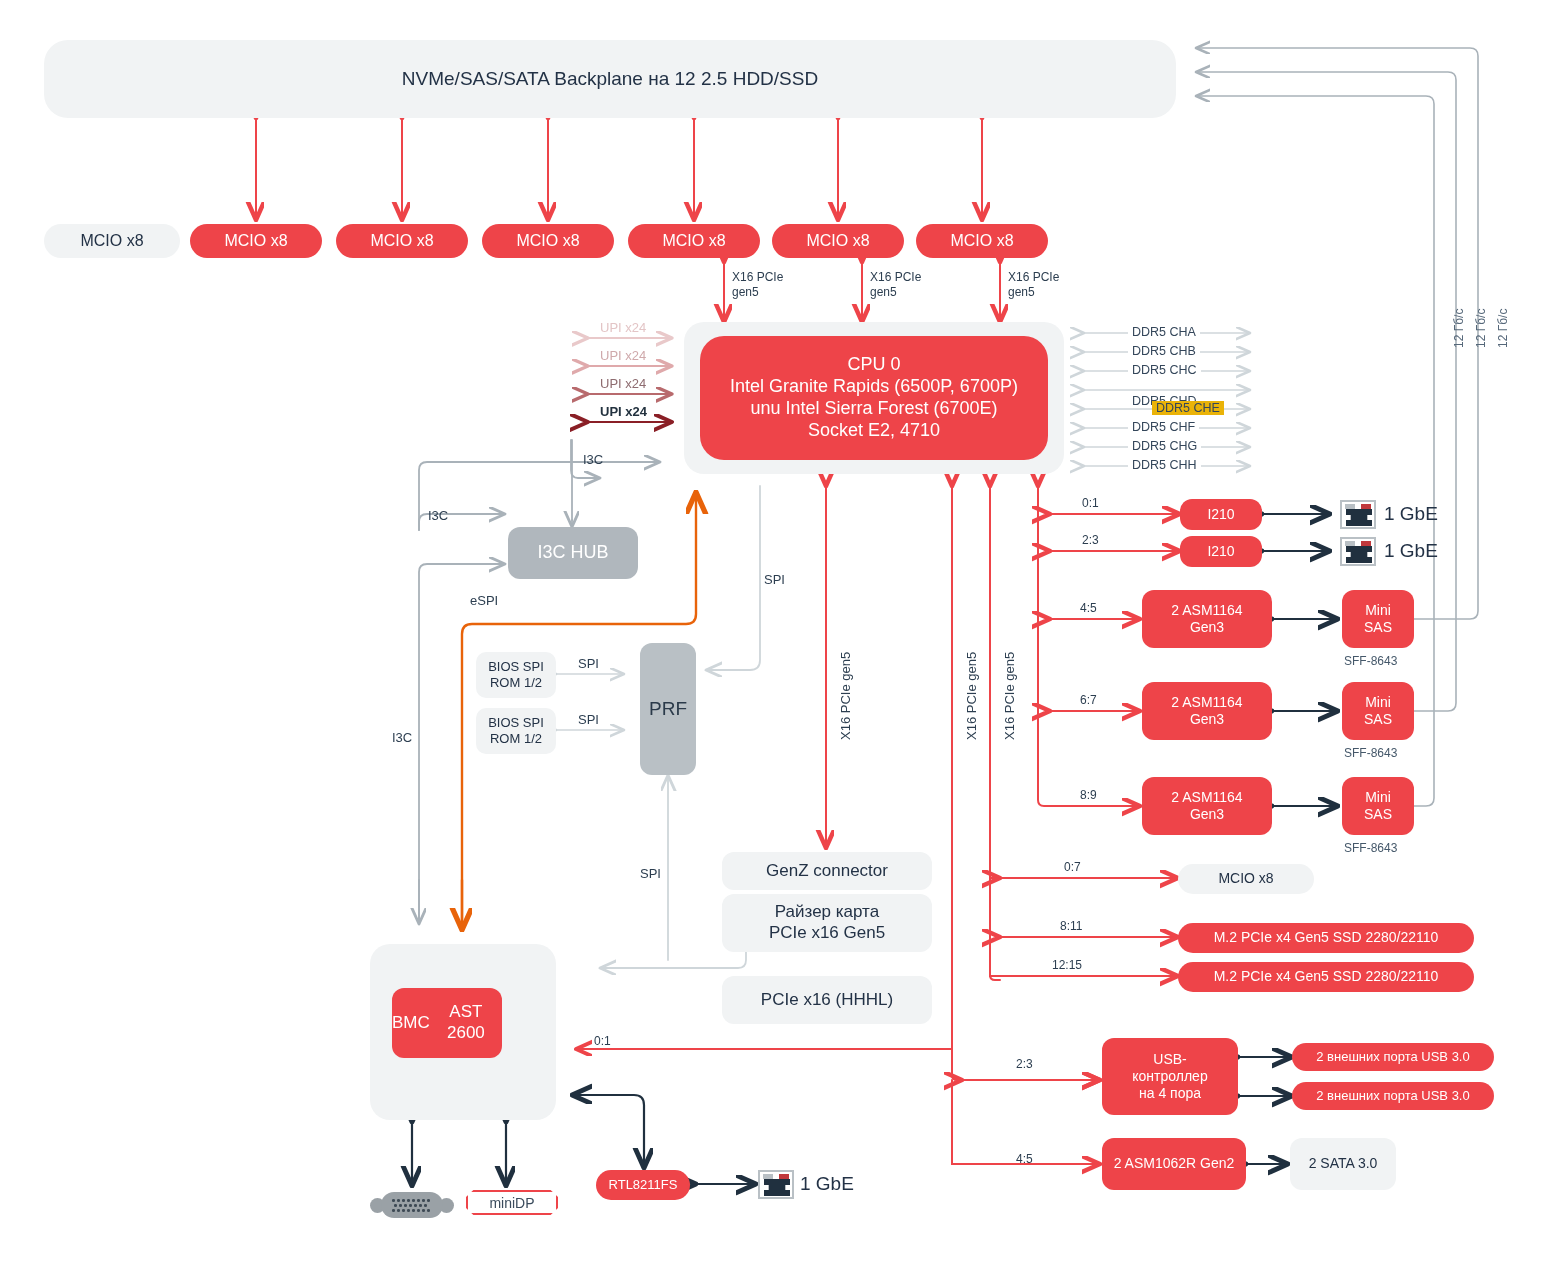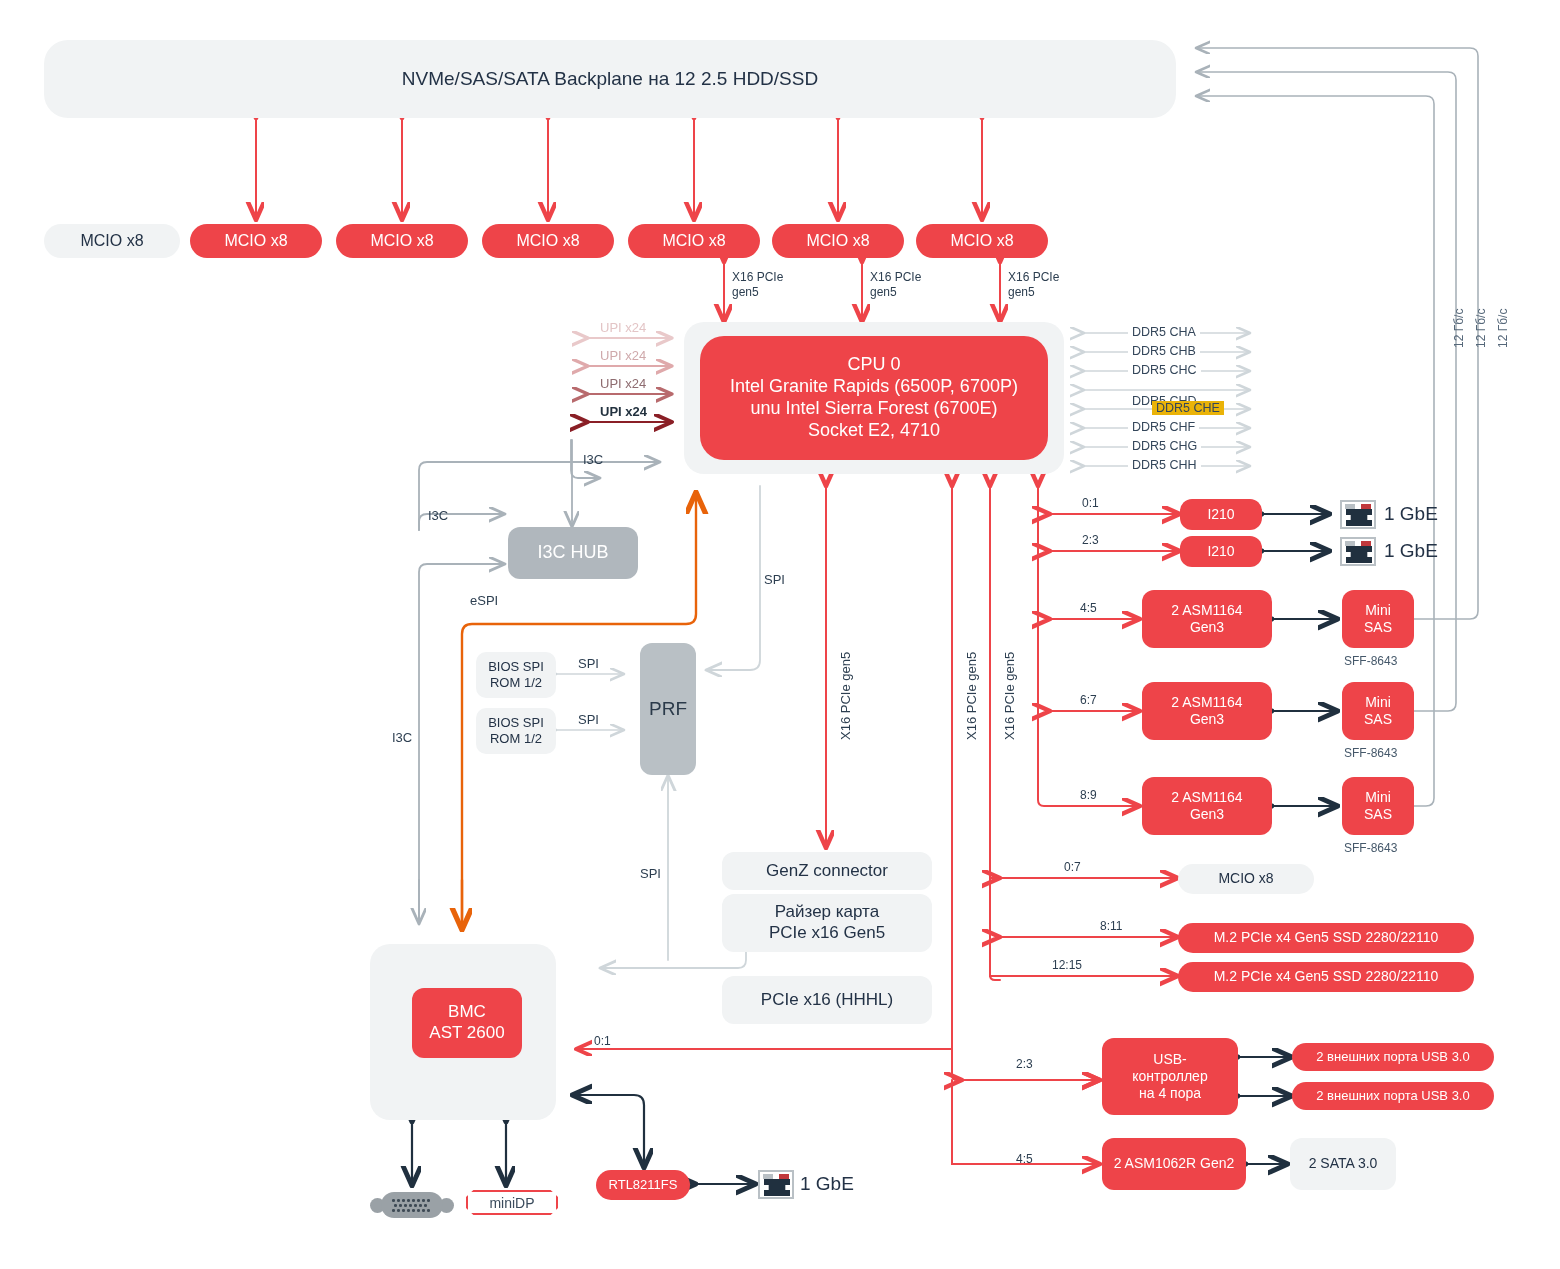--- a/index.html
+++ b/index.html
@@ -386,21 +386,21 @@
     <span>Mini</span>
       <span>SAS</span>
   </div>
   <div class="lbl sm" style="left:1344px; top:841px; color:#45586a;">SFF-8643</div>
 
   <div class="lbl sm" style="left:1064px; top:860px;">0:7</div>
   <div class="box grey pill" style="left:1178px; top:864px; width:136px; height:30px; font-size:14px;">
       <span>MCIO x8</span>
     </div>
 
-  <div class="lbl sm" style="left:1060px; top:919px;margin-left:40px;">8:11</div>
+  <div class="lbl sm" style="left:1060px; top:919px;">8:11</div>
   <div class="box red pill" style="left:1178px; top:923px; width:296px; height:30px; font-size:14px;">
       <span>M.2 PCIe x4 Gen5 SSD 2280/22110</span>
     </div>
 
   <div class="lbl sm" style="left:1052px; top:958px;">12:15</div>
   <div class="box red pill" style="left:1178px; top:962px; width:296px; height:30px; font-size:14px;">
       <span>M.2 PCIe x4 Gen5 SSD 2280/22110</span>
     </div>
 
   <div class="lbl sm" style="left:1016px; top:1057px;">2:3</div>
@@ -418,21 +418,21 @@
 
   <div class="lbl sm" style="left:1016px; top:1152px;">4:5</div>
   <div class="box red r12" style="left:1102px; top:1138px; width:144px; height:52px; font-size:14px;">
       <span>2 ASM1062R Gen2</span>
     </div>
   <div class="box grey r12" style="left:1290px; top:1138px; width:106px; height:52px; font-size:14px;">
       <span>2 SATA 3.0</span>
     </div>
 
   <div class="box grey r20" style="left:370px; top:944px; width:186px; height:176px;"></div>
-  <div class="box red r12" style="left:412px; top:988px; width:110px; height:70px; flex-direction:column; font-size:17px;">
+  <div class="box red r12" style="left:392px; top:988px; width:110px; height:70px; flex-direction:row; font-size:17px;">
     <span>BMC</span>
     <span>AST 2600</span>
   </div>
 
   <div class="lbl sm" style="left:594px; top:1034px;">0:1</div>
 
   <div class="box red pill" style="left:596px; top:1170px; width:94px; height:30px; font-size:13px;">
       <span>RTL8211FS</span>
     </div>
   <div class="rj45" style="left:758px; top:1170px;">

